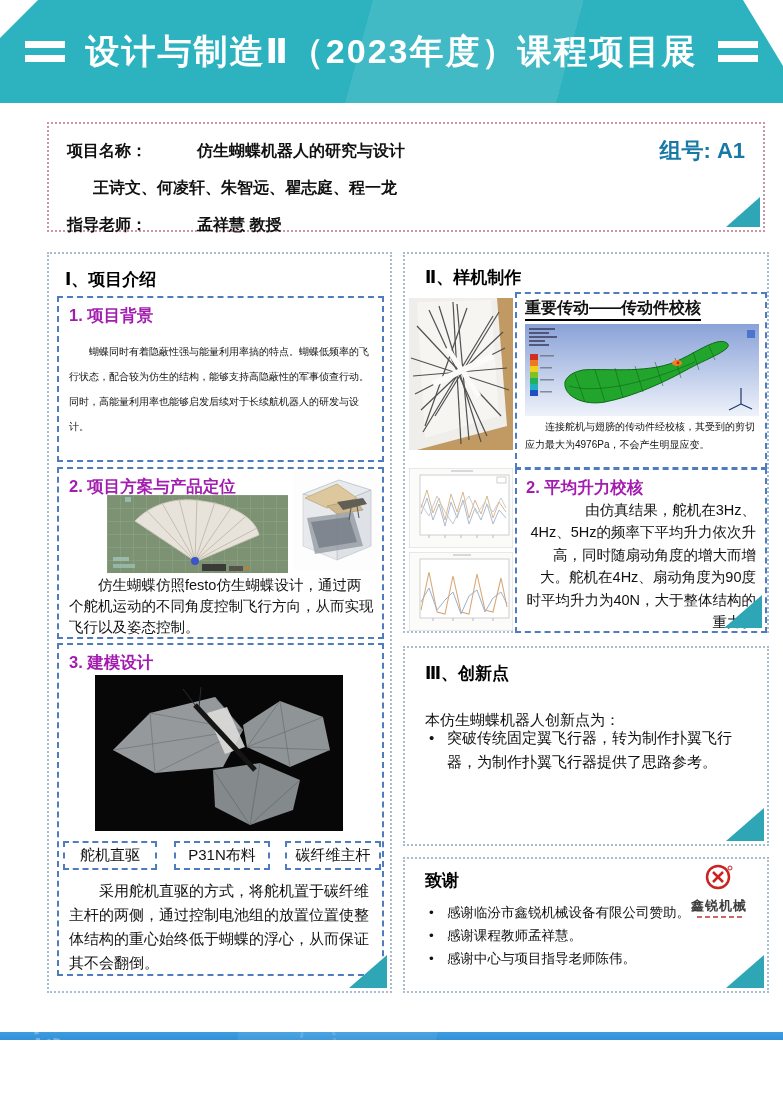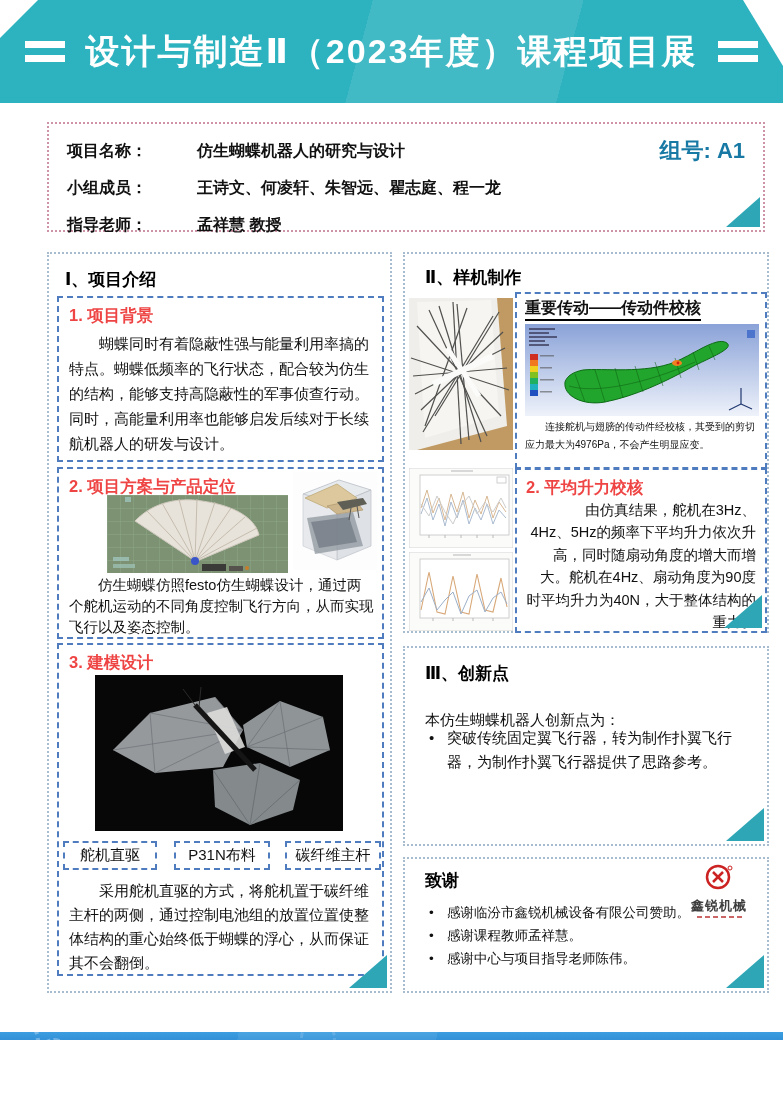--- a/index.html
+++ b/index.html
@@ -14,35 +14,35 @@
   .banner-row{position:absolute;inset:0;display:flex;align-items:center;justify-content:center;gap:20px;}
   .eq{width:40px;height:21px;border-top:7px solid #fff;border-bottom:7px solid #fff;box-sizing:border-box;}
   .banner-title{color:#fff;font-size:34px;font-weight:700;letter-spacing:2px;white-space:nowrap;}
 
   
   .hbox{position:absolute;left:47px;top:122px;width:718px;height:110px;border:2px dotted #cf93a8;background:#fff;box-sizing:border-box;}
   .box{position:absolute;border:2px dotted #a7bccf;background:#fff;box-sizing:border-box;}
   .sub{position:absolute;border:2px dashed #4f7cbf;background:#fff;box-sizing:border-box;}
   .tri{position:absolute;right:3px;bottom:3px;width:38px;height:33px;background:#2fa6b6;clip-path:polygon(100% 0,100% 100%,0 100%);}
   .sec-title{font-size:17px;font-weight:700;color:#000;position:absolute;}
-  .sub-title{font-size:16.5px;font-weight:700;color:#ef4444;margin:0;}
+  .sub-title{font-size:16.5px;font-weight:700;color:#a21caf;margin:0;}
   p{margin:0;}
 
   
   .hfields{position:absolute;left:18px;top:8px;}
   .hrow{display:flex;font-size:16px;font-weight:700;line-height:37px;white-space:nowrap;}
   .hrow .lab{width:104px;}
   .hrow .val{margin-left:26px;}
   .group-no{position:absolute;right:18px;top:12px;font-size:22px;font-weight:700;color:#1879a5;}
   .hbox .tri{width:34px;height:30px;}
 
   
   .box-intro{left:47px;top:252px;width:345px;height:741px;}
   .sub1{left:8px;top:42px;width:327px;height:166px;padding:7px 10px;}
-  .body1{font-size:15px;line-height:25px;text-indent:2em;margin-top:4px;}
+  .body1{font-size:10px;line-height:25px;text-indent:2em;margin-top:12px;}
   .sub2{left:8px;top:213px;width:327px;height:172px;padding:7px 10px;}
   .img-mat{position:absolute;left:48px;top:26px;}
   .img-cad{position:absolute;left:234px;top:3px;}
   .body2{position:absolute;left:10px;right:8px;top:106px;font-size:14.5px;line-height:21px;text-indent:2em;}
   .sub3{left:8px;top:389px;width:327px;height:333px;padding:7px 10px;}
   .img-model{position:absolute;left:36px;top:30px;}
   .tag{position:absolute;top:196px;border:2px dashed #4f7cbf;font-size:15px;text-align:center;padding:3px 0;box-sizing:border-box;background:#fff;}
   .tag1{left:4px;width:94px;text-align:center;}
   .tag2{left:115px;width:96px;}
   .tag3{left:226px;width:96px;}
@@ -109,21 +109,20 @@
     <div class="corner-tr"></div>
   </div>
 
   <div class="hbox">
     <div class="hfields">
       <div class="hrow">
         <span class="lab">项目名称：</span>
         <span class="val">仿生蝴蝶机器人的研究与设计</span>
       </div>
       <div class="hrow">
-        <span class="lab">小组成员：</span>
         <span class="val">王诗文、何凌轩、朱智远、瞿志庭、程一龙</span>
       </div>
       <div class="hrow">
         <span class="lab">指导老师：</span>
         <span class="val">孟祥慧 教授</span>
       </div>
     </div>
     <div class="group-no">组号: A1</div>
     <div class="tri"></div>
   </div>

